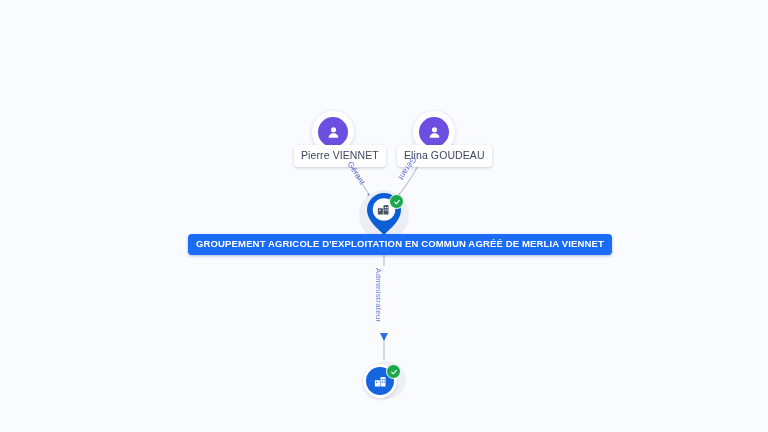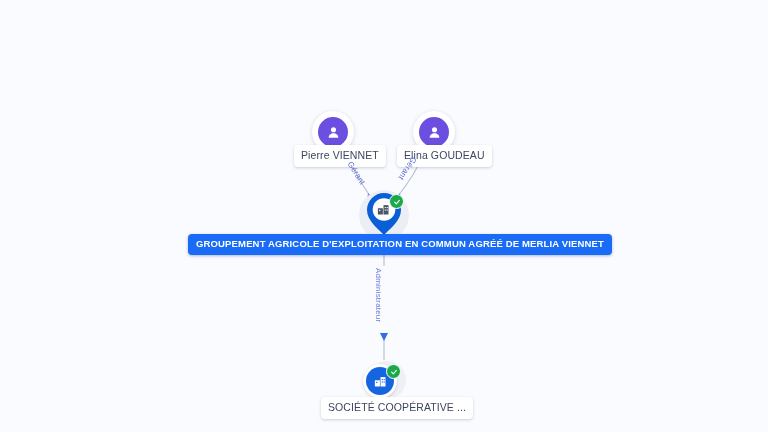--- a/index.html
+++ b/index.html
@@ -242,15 +242,14 @@
           <rect x="17" y="12" width="1.8" height="1.8" fill="#1565e0"></rect>
         </svg>
       </div>
     </div>
     <div class="check-badge" style="left:23px; top:3px;">
       <svg width="8" height="8" viewBox="0 0 24 24">
         <path d="M5 12.5 L10 17.5 L19 7" stroke="#ffffff" stroke-width="3.2" fill="none" stroke-linecap="round" stroke-linejoin="round"></path>
       </svg>
     </div>
   </div>
-  <div class="chip" style="left:321px; top:397px;">SOCIÉTÉ COOPÉRATIVE ...</div>
 
 </div>
 
 </body></html>

